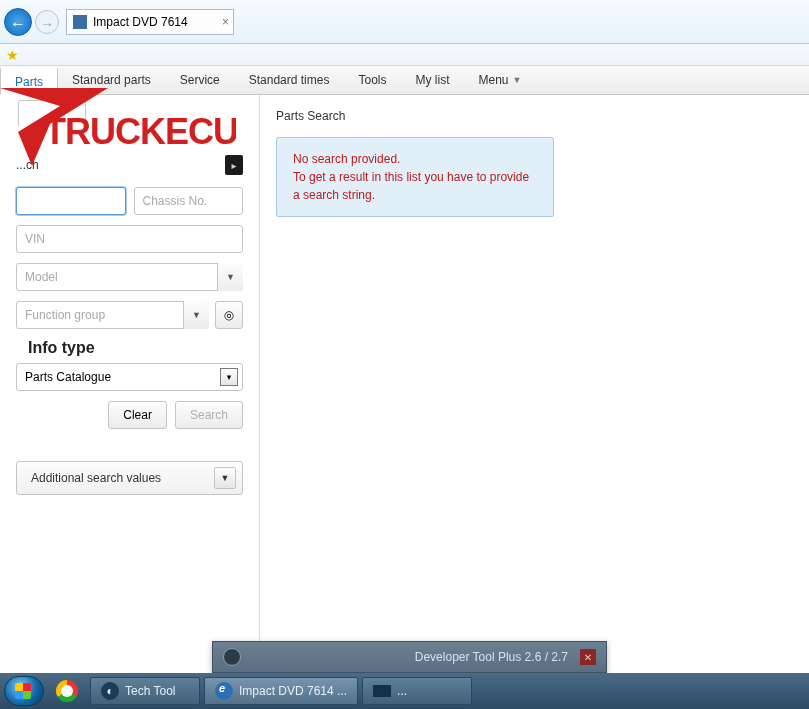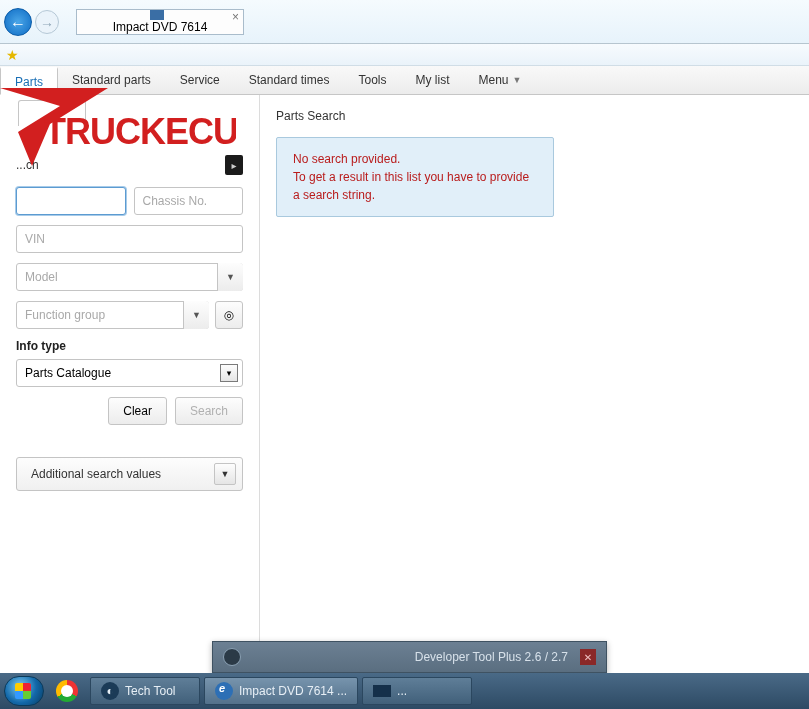--- a/index.html
+++ b/index.html
@@ -9,21 +9,21 @@
 .browser-chrome { height: 44px; background: linear-gradient(#f5fbfe,#e7f3fb); border-bottom: 1px solid #b6c5cf; display: flex; align-items: center; padding: 2px 4px; gap: 3px; position: relative; }
 .nav-btn { width: 28px; height: 28px; border-radius: 50%; display:flex;align-items:center;justify-content:center; }
 .back-btn { background: radial-gradient(#4aa6e8,#0e6bc4); border: 1px solid #0a5ca8; color:#fff; font-size:16px; }
 .fwd-btn { width:24px;height:24px; background: #eaf3fa; border:1px solid #b5c8d6; border-radius:50%; color:#8fa6b6; font-size:14px; display:flex;align-items:center;justify-content:center;}
 .addr-bar { flex:1; height:24px; background:#fff; border:1px solid #a9bccb; display:flex; align-items:center; padding:0 4px; font-size:12px; position:relative; }
 .addr-icon { width:14px; height:14px; background:#5a7da0; display:inline-block; margin-right:4px; }
 .addr-url { color:#7a7a7a; }
 .addr-url .host { color:#000; }
 .addr-tools { position:absolute; right:2px; display:flex; gap:2px; }
 .search-refresh { width:16px; color:#555;font-size:11px; text-align:center; border-left:1px solid #c0ccd4; padding-left:6px;}
-.tab-strip { width:168px; height:26px; margin-left:14px; background:#fdfdfd; border:1px solid #a9bccb; display:flex; align-items:center; padding:0 6px; font-size:12px; position:relative;flex-direction:column;}
+.tab-strip { width:168px; height:26px; margin-left:4px; background:#fdfdfd; border:1px solid #a9bccb; display:flex; align-items:center; padding:0 6px; font-size:12px; position:relative;}
 .tab-ico { width:14px;height:14px;background:#3a6ea5;margin-right:6px;}
 .tab-close { position:absolute; right:4px; color:#777; font-size:12px; cursor:pointer;}
 
 
 .fav-bar { height:22px; background: linear-gradient(#f7fbfe,#eaf3fa); border-bottom:1px solid #d0dde6; padding:2px 6px;}
 .fav-star { color:#e5b800; font-size:14px; }
 
 
 .app-nav { height:29px; background: linear-gradient(#f9f9f9,#ececec); border-bottom:1px solid #c6c6c6; display:flex; align-items:stretch; font-size:12px; }
 .app-nav .tab { padding:0 14px; display:flex; align-items:center; color:#333; cursor:pointer; border-right:1px solid transparent;}
@@ -47,21 +47,21 @@
 .txt-input { height:28px; border:1px solid #c4c4c4; border-radius:3px; padding:0 8px; font-size:12px; color:#7f1d1d; background:#fff; }
 .txt-input::placeholder { color:#a9a9a9; }
 .txt-input.focus { border:1px solid #5c9bd1; box-shadow:0 0 0 1px #a7cbe9;}
 .w-half { width: calc(50% - 4px); }
 .w-full { width:100%; }
 
 .combo { position:relative; }
 .combo .handle { position:absolute; right:0; top:0; width:26px; height:28px; border-left:1px solid #c4c4c4; background:linear-gradient(#fdfdfd,#ececec); display:flex; align-items:center; justify-content:center; font-size:9px; color:#555; border-radius:0 3px 3px 0; cursor:pointer;}
 .icon-btn { width:28px; height:28px; border:1px solid #c4c4c4; border-radius:3px; background:linear-gradient(#fdfdfd,#ececec); display:flex;align-items:center;justify-content:center; font-size:12px; cursor:pointer;}
 
-.section-label { font-size:12px; font-weight:bold; color:#222; margin:4px 0 6px; }
+.section-label { font-size:16px; font-weight:bold; color:#222; margin:4px 12px 6px; }
 .select-box { width:100%; height:28px; border:1px solid #c4c4c4; border-radius:3px; background:#fff; padding:0 8px; font-size:12px; display:flex; align-items:center; position:relative; }
 .select-box .dd { position:absolute; right:4px; top:4px; width:18px; height:18px; border:1px solid #7a7a7a; background:linear-gradient(#fdfdfd,#e5e5e5); font-size:9px; display:flex;align-items:center;justify-content:center; cursor:pointer; }
 
 .btn-row { display:flex; justify-content:flex-end; gap:8px; margin-top:10px; }
 .btn { height:28px; padding:0 14px; font-size:12px; border:1px solid #c4c4c4; border-radius:3px; background:linear-gradient(#fdfdfd,#ececec); cursor:pointer; }
 .btn.disabled { color:#b0b0b0; cursor:default;}
 
 .collapsible { margin-top:32px; height:34px; border:1px solid #c4c4c4; border-radius:3px; background:linear-gradient(#fdfdfd,#f0f0f0); display:flex; align-items:center; padding:0 14px; font-size:12px; color:#333; position:relative; cursor:pointer;}
 .collapsible .handle2 { position:absolute; right:6px; width:22px; height:22px; background:linear-gradient(#fdfdfd,#e5e5e5); border:1px solid #c4c4c4; border-radius:2px; display:flex;align-items:center;justify-content:center; font-size:9px;}
 

